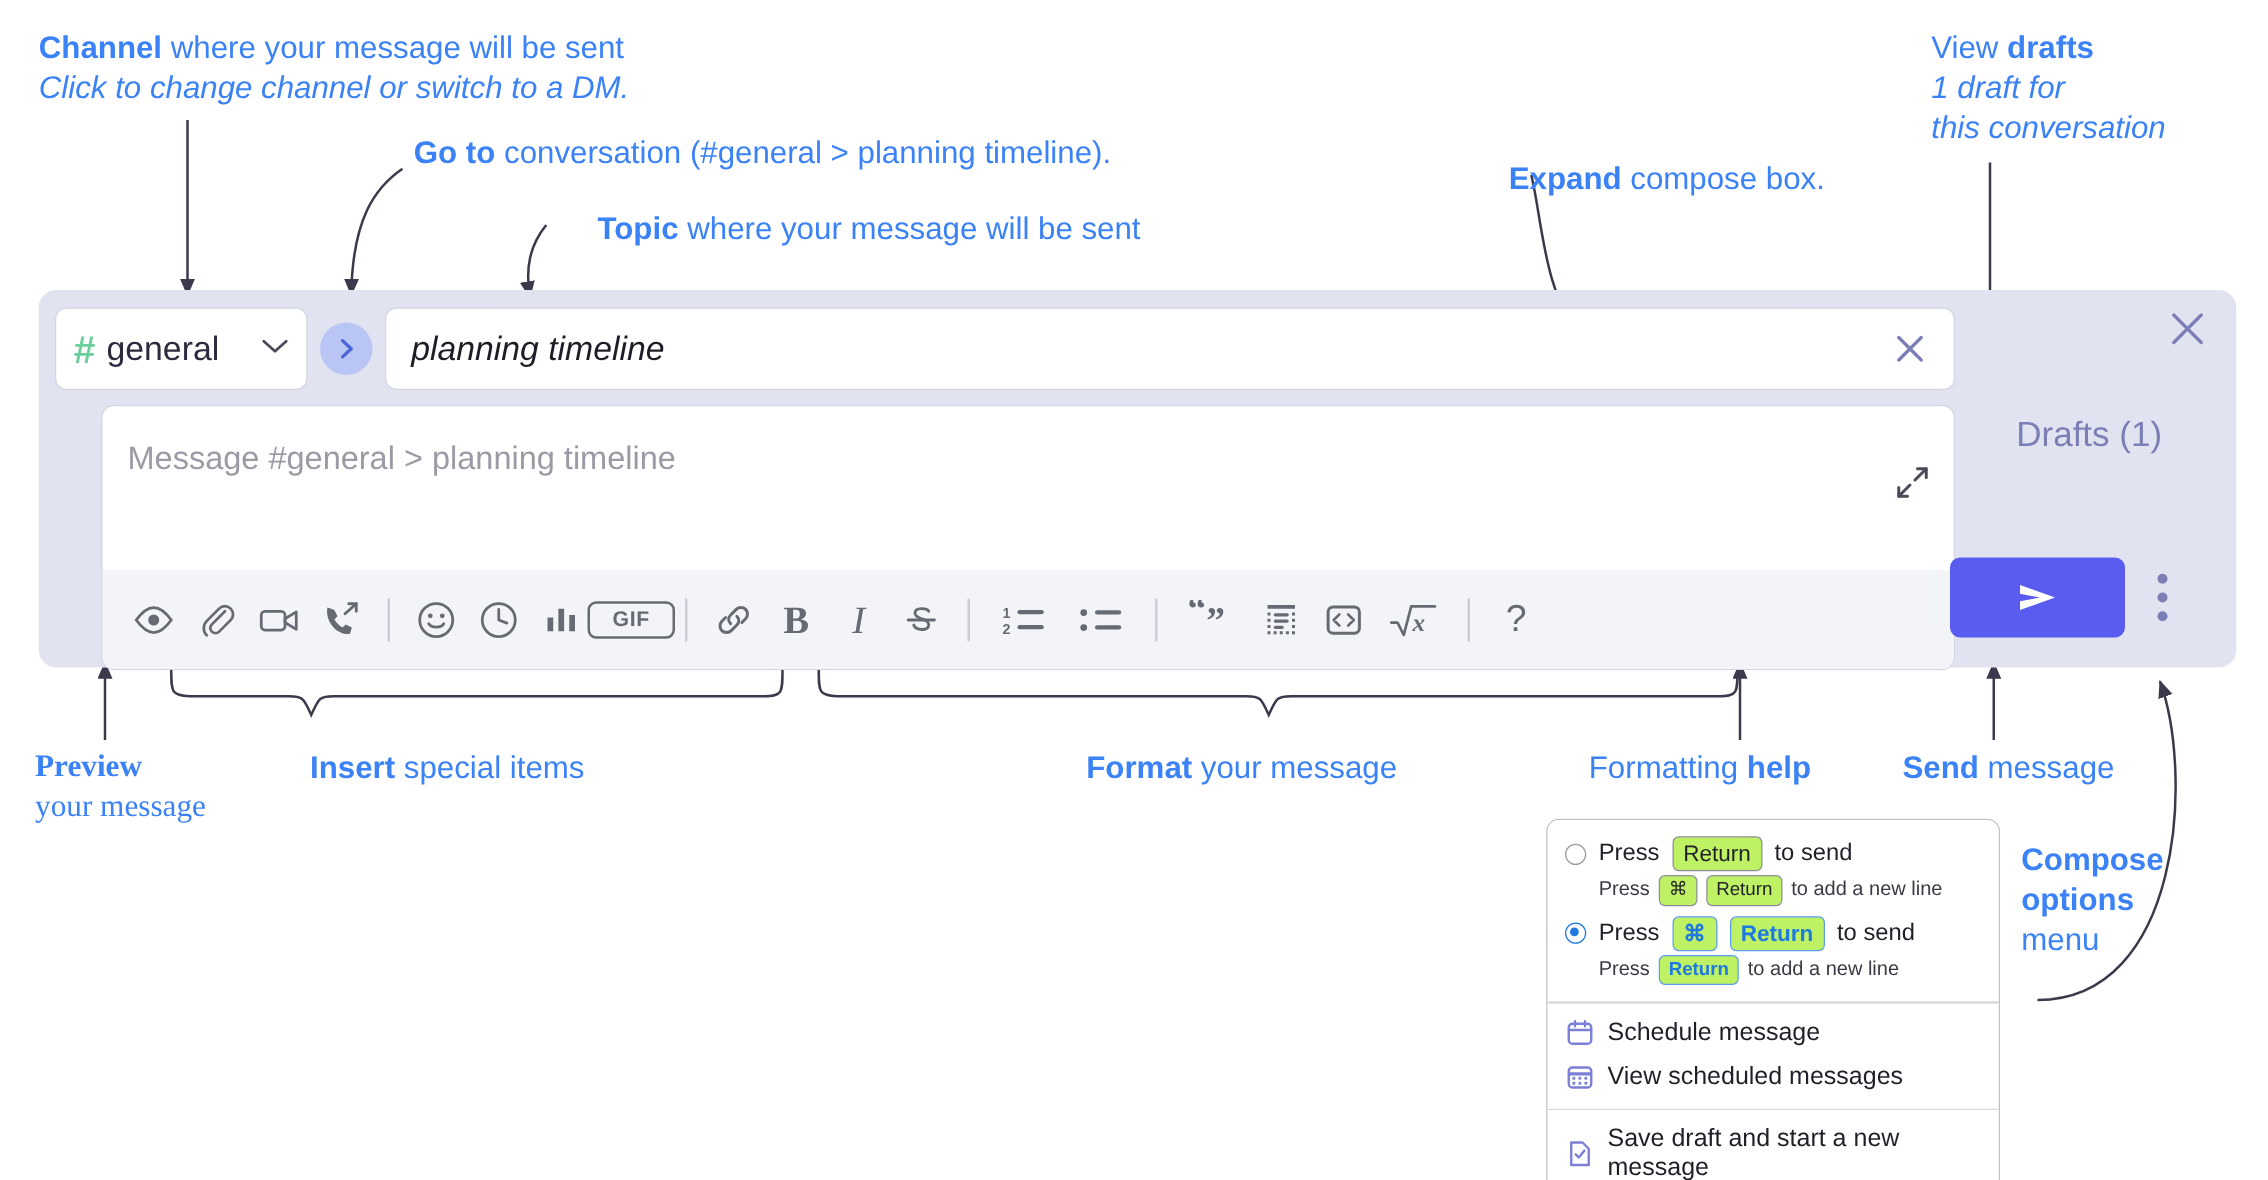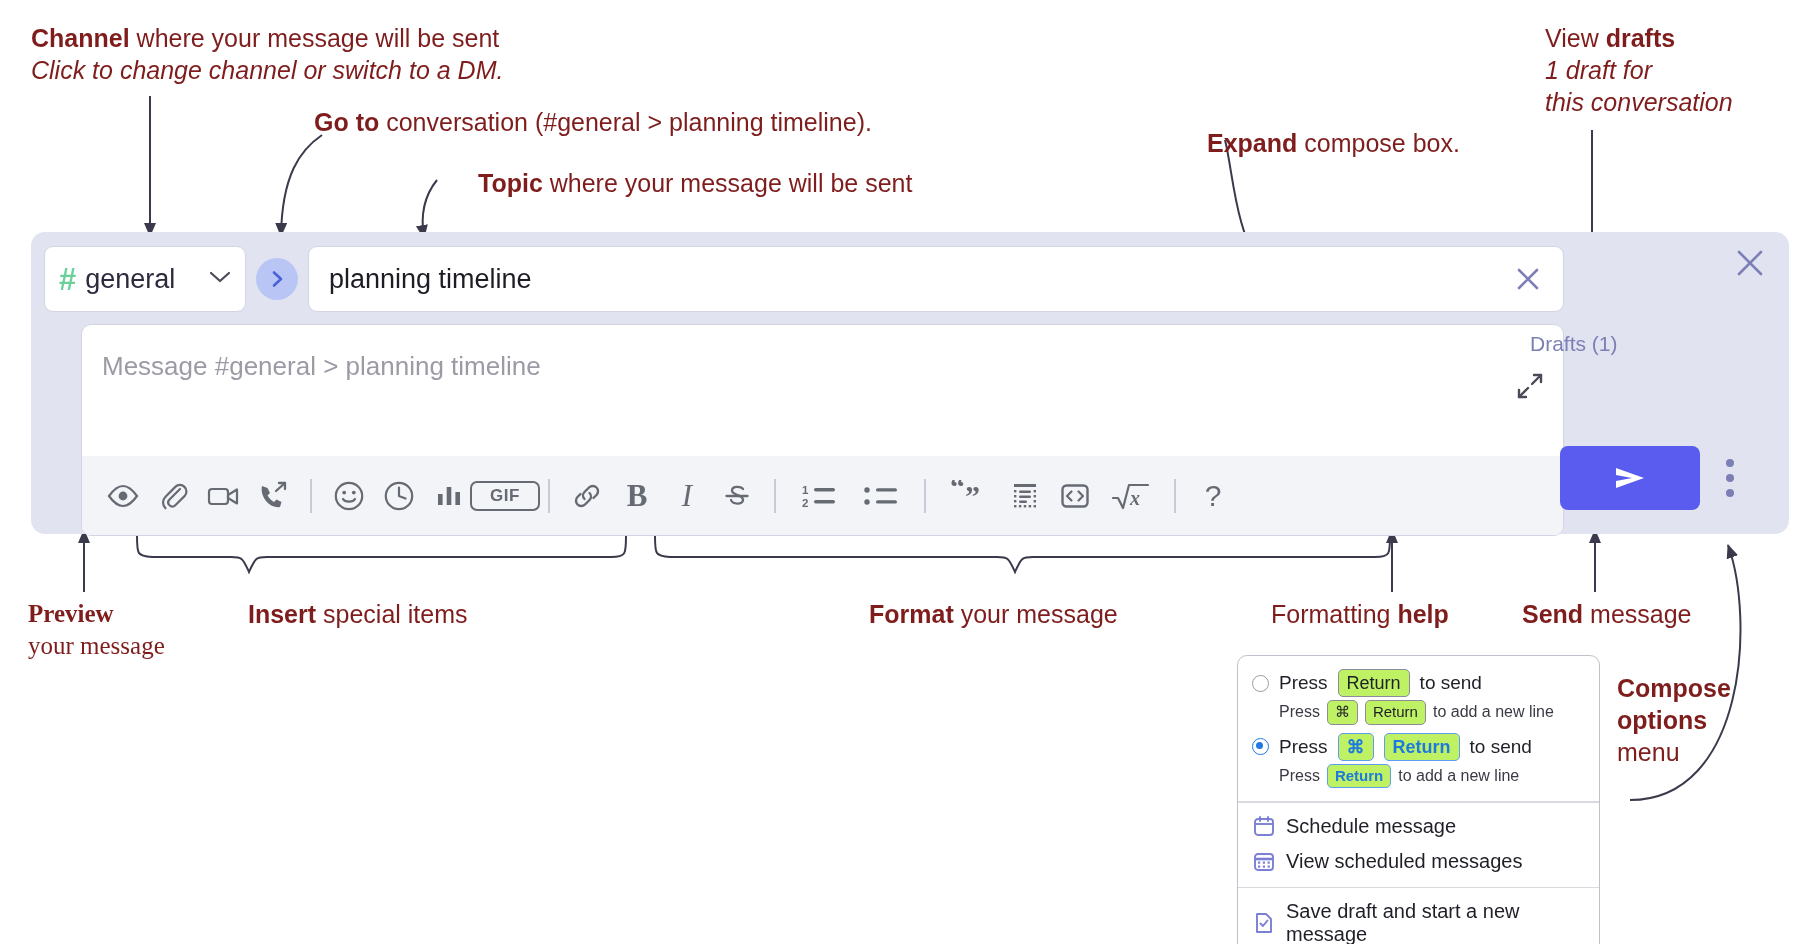--- a/index.html
+++ b/index.html
@@ -8,21 +8,21 @@
     font-family: "Liberation Sans", sans-serif;
     background: #ffffff;
     color: #2b2b3d;
     position: relative;
     overflow: hidden;
   }
 
   
   .anno {
     position: absolute;
-    color: #7f1d1d;
+    color: #3b82f6;
     font-size: 25px;
     line-height: 1.28;
     white-space: nowrap;
   }
   .anno b { font-weight: 700; }
   .anno .ital { font-style: italic; }
 
   
   #lines { position: absolute; left: 0; top: 0; width: 1814px; height: 944px; pointer-events: none; }
 
@@ -69,20 +69,21 @@
   }
 
   #topic-field {
     flex: 1;
     height: 66px;
     background: #ffffff;
     border: 1px solid #d3d5e2;
     border-radius: 9px;
     display: flex; align-items: center;
     padding: 0 16px 0 20px;
+    font-style: italic;
   }
   #topic-value { font-size: 27px; color: #1d1d26; flex: 1; }
   #topic-clear { cursor: pointer; display:flex; padding: 4px; }
 
   
   #msg-card {
     position: absolute;
     left: 50px; top: 92px;
     width: 1483px; height: 212px;
     background: #ffffff;
@@ -140,22 +141,22 @@
   .glyph-help { font-size: 30px; font-weight: 400; }
 
   
   #rail-close {
     position: absolute;
     right: 22px; top: 14px;
     cursor: pointer;
   }
   #drafts-link {
     position: absolute;
-    left: 1530px; top: 332px;
-    font-size: 21px;
+    left: 1613px; top: 332px;
+    font-size: 28px;
     color: #7b7fb5;
     cursor: pointer;
   }
   #send-btn {
     position: absolute;
     left: 1560px; top: 446px;
     width: 140px; height: 64px;
     background: #5a5cf0;
     border-radius: 8px;
     display: flex; align-items: center; justify-content: center;
@@ -269,21 +270,21 @@
       <path d="M0,0 L7,3 L0,6 z" fill="#3a3a4c"></path>
     </marker>
   </defs>
 </svg>
 
 <div class="anno" style="left:31px; top:22px;">
   <div><b>Channel</b><span> where your message will be sent</span></div>
   <div class="ital">Click to change channel or switch to a DM.</div>
 </div>
 
-<div class="anno" style="left:314px; top:106px;">
+<div class="anno" style="left:331px; top:106px;">
   <b>Go to</b><span> conversation (#general &gt; planning timeline).</span>
 </div>
 
 <div class="anno" style="left:478px; top:150px;margin-top:17px;">
   <b>Topic</b><span> where your message will be sent</span>
 </div>
 
 <div class="anno" style="left:1207px; top:127px;">
   <b>Expand</b><span> compose box.</span>
 </div>

